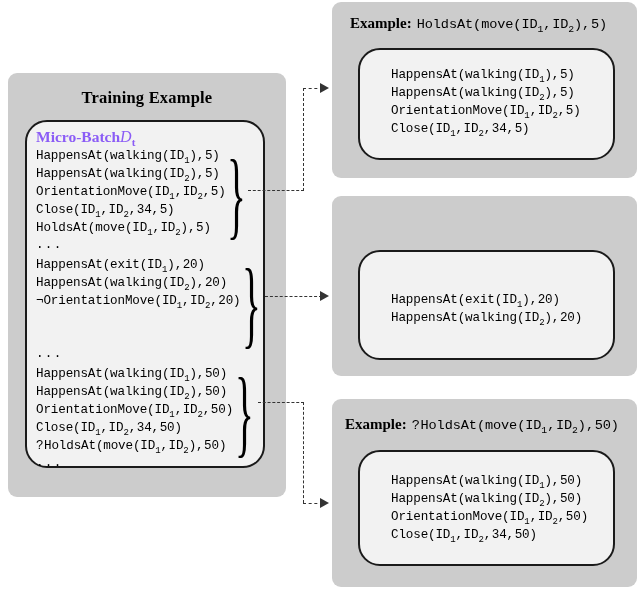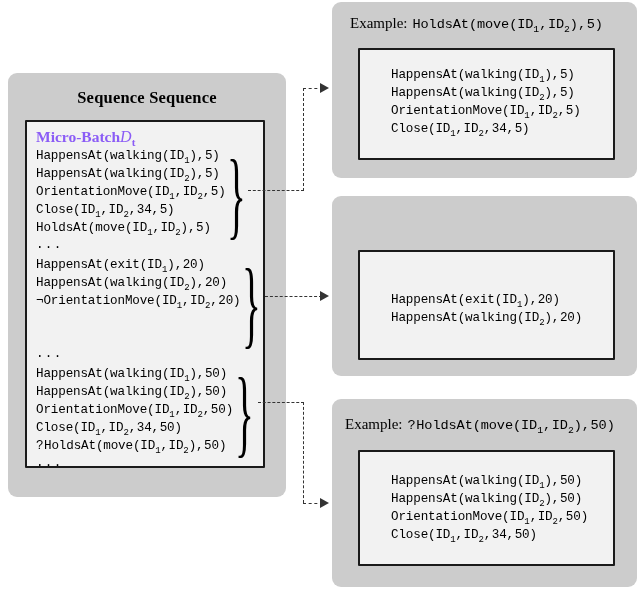--- a/index.html
+++ b/index.html
@@ -20,21 +20,21 @@
   .gray-panel {
     position: absolute;
     background: #cccccc;
     border-radius: 9px;
     box-sizing: border-box;
   }
   .inner-box {
     position: absolute;
     background: #f2f2f2;
     border: 2.2px solid #1a1a1a;
-    border-radius: 1px;
+    border-radius: 22px;
     box-sizing: border-box;
     padding-left: 39px;
   }
 
   
   .panel-title {
     font-family: "Liberation Serif", "DejaVu Serif", serif;
     font-weight: bold;
     color: #000000;
     white-space: nowrap;
@@ -49,21 +49,21 @@
     letter-spacing: .2px;
   }
   .example-title {
     position: absolute;
     top: 13px;
     left: 18px;
     font-size: 15px;
   }
   .example-title .ex-word {
     font-family: "Liberation Serif", "DejaVu Serif", serif;
-    font-weight: normal;
+    font-weight: bold;
   }
   .example-title .ex-formula {
     font-family: "Liberation Mono", "DejaVu Sans Mono", monospace;
     font-weight: normal;
     font-size: 13.6px;
     margin-left: 5px;
     letter-spacing: -0.1px;
   }
 
   .microbatch-label {
@@ -133,21 +133,21 @@
     border-left: 9px solid #333333;
   }
 </style>
 </head>
 <body>
 
 <div id="page">
 
   <div class="gray-panel" style="left:8px; top:73px; width:278px; height:424px;">
 
-    <div class="panel-title training-title">Sequence Sequence</div>
+    <div class="panel-title training-title">Training Example</div>
 
     <div class="inner-box" style="left:17px; top:47px; width:240px; height:348px;">
 
       <div class="microbatch-label">
         <span>Micro-Batch</span><span class="cal-d">D</span><sub>t</sub>
       </div>
 
       <div class="code-line" style="left:9px; top:27px;">HappensAt(walking(ID<sub>1</sub>), 5)</div>
       <div class="code-line" style="left:9px; top:45px;">HappensAt(walking(ID<sub>2</sub>), 5)</div>
       <div class="code-line" style="left:9px; top:63px;">OrientationMove(ID<sub>1</sub>, ID<sub>2</sub>, 5)</div>

